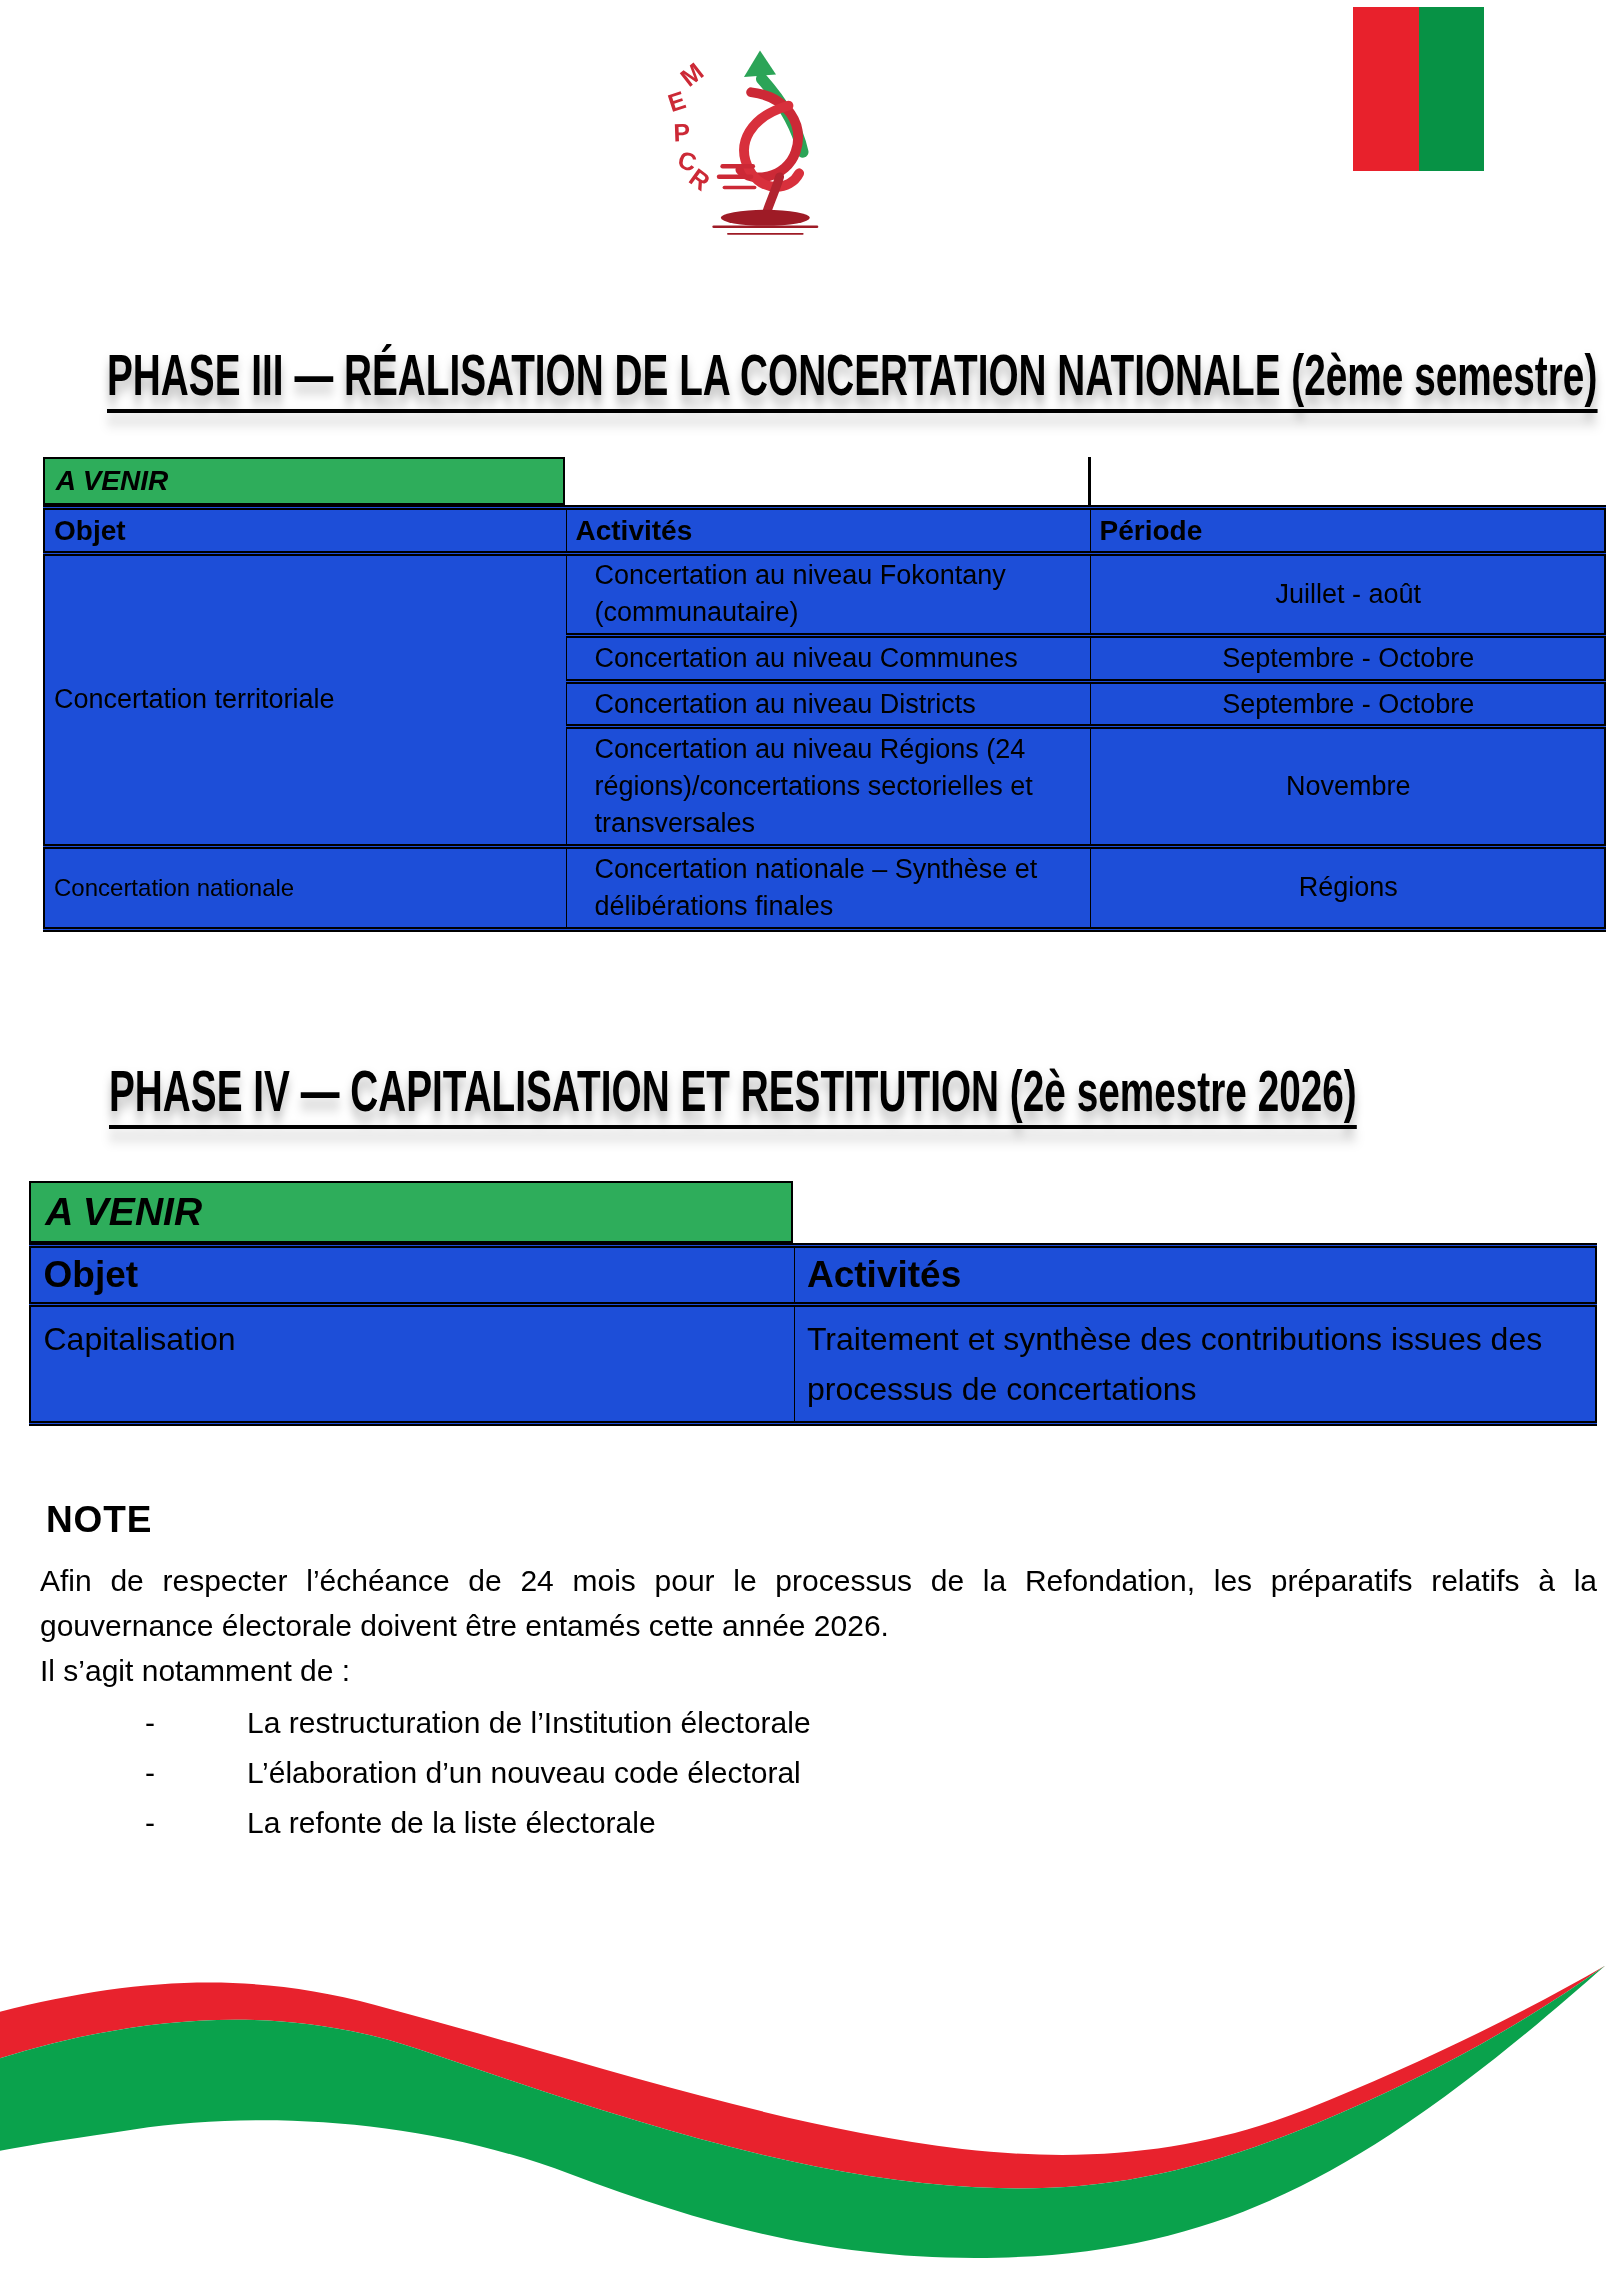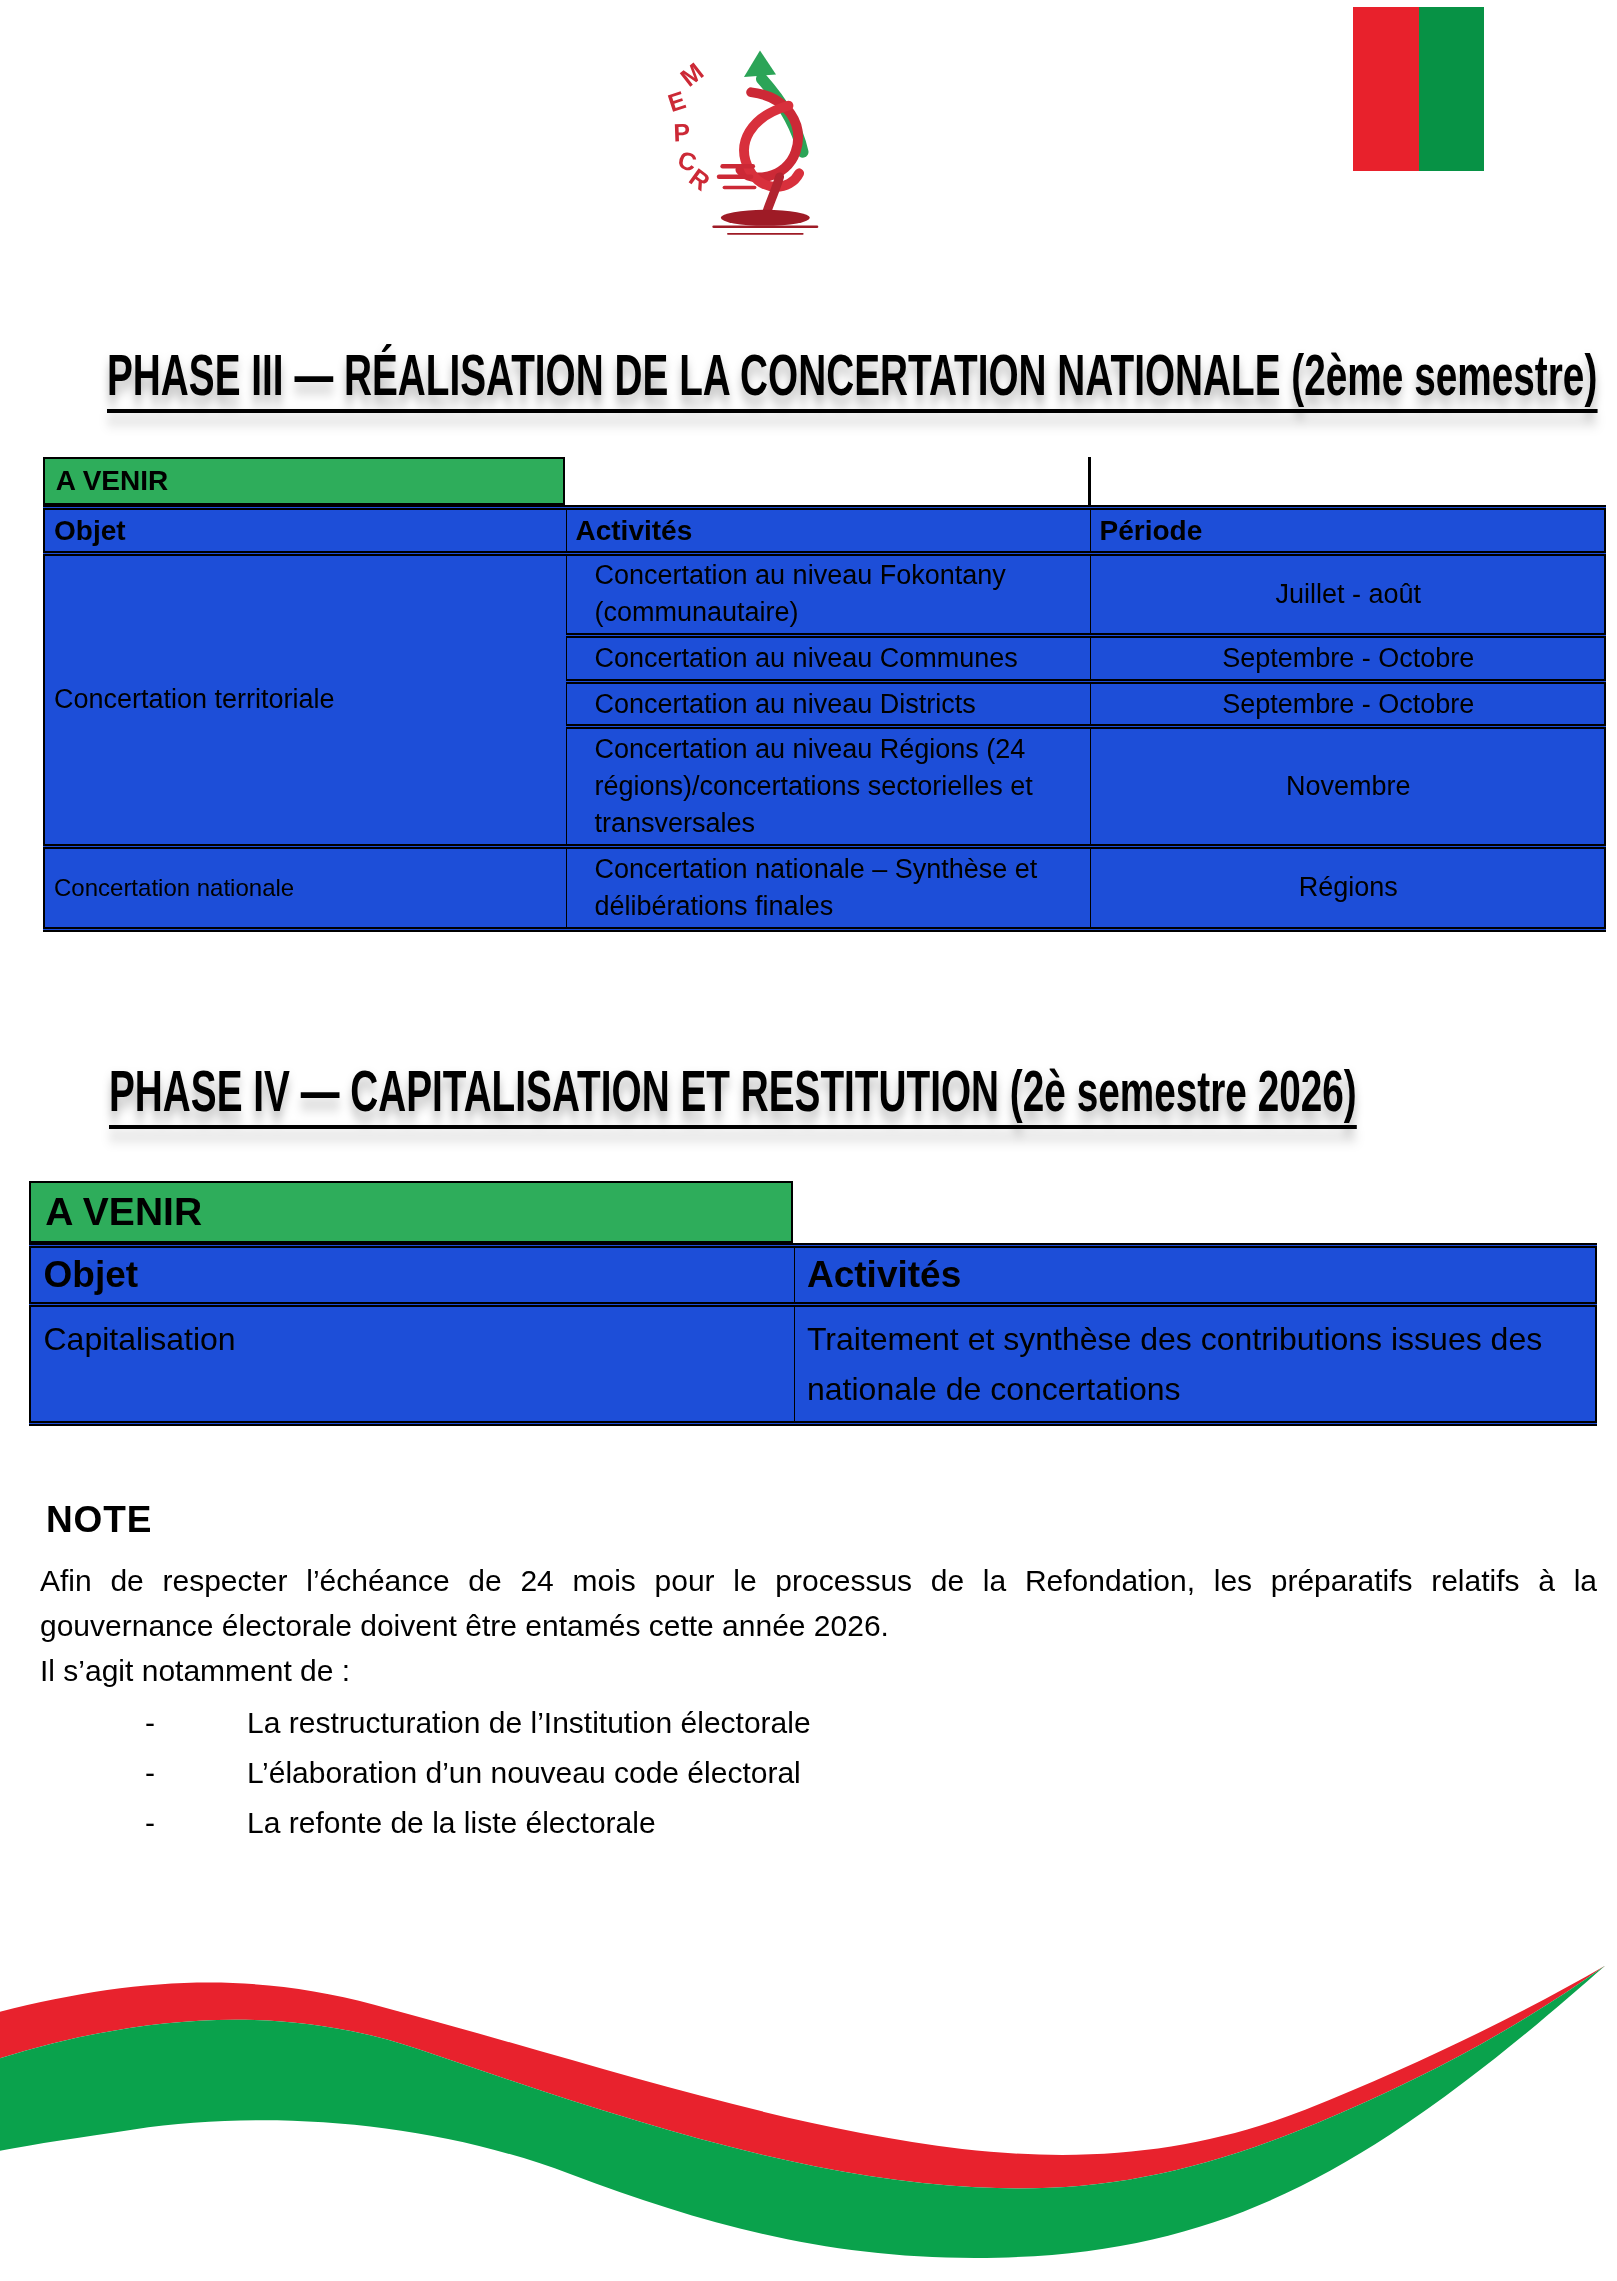--- a/index.html
+++ b/index.html
@@ -19,21 +19,21 @@
     font-size:57px;font-weight:bold;letter-spacing:0;
     transform:scaleX(0.68);transform-origin:left top;
     border-bottom:4.5px solid #000;padding-bottom:3.6px;line-height:1.05;
     filter:drop-shadow(0 9px 6.2px rgba(0,0,0,0.30));
   }
   .phase3-title{left:107px;top:346px;}
   .phase4-title{left:109px;top:1062px;}
   
   .banner{
     position:absolute;background:#2ead5b;border:2.7px solid #000;
-    display:flex;align-items:center;box-sizing:border-box;font-weight:bold;
+    display:flex;align-items:center;box-sizing:border-box;font-weight:bold;font-style:italic;
   }
   .banner1{left:43px;top:457px;width:522px;height:48px;font-size:28px;padding-left:10.7px;}
   .banner2{left:29px;top:1181px;width:764px;height:62px;font-size:39px;padding-left:14.3px;}
   .vline-row1{position:absolute;left:1088px;top:457px;width:2.7px;height:48px;background:#000;}
   table.doc{border-collapse:collapse;table-layout:fixed;position:absolute;background:#1d4ed8;}
   table.doc td{
     border-left:1.8px solid #000;border-right:1.8px solid #000;
     border-top:5.3px double #000;border-bottom:5.3px double #000;
     padding:1.8px 7.1px 1.8px 9px;box-sizing:border-box;overflow:hidden;
   }
@@ -140,21 +140,21 @@
         <col style="width:764px">
         <col style="width:802px">
       </colgroup>
     <tbody>
         <tr>
       <td class="hdr">Objet</td>
       <td class="hdr">Activités</td>
     </tr>
     <tr>
       <td class="body">Capitalisation</td>
-      <td class="body">Traitement et synthèse des contributions issues des nationale de concertations</td>
+      <td class="body">Traitement et synthèse des contributions issues des processus de concertations</td>
     </tr>
   </tbody>
     </table>
 
   <div class="note-title">NOTE</div>
   <div class="note-body">
     <p class="note-p"><span>Afin de respecter l’échéance de 24 mois pour le processus de la Refondation, les préparatifs relatifs à la gouvernance électorale doivent être entamés cette année 2026.</span></p>
     <p class="note-p"><span>Il s’agit notamment de :</span></p>
     <div class="bullets">
       <div class="bullet">

